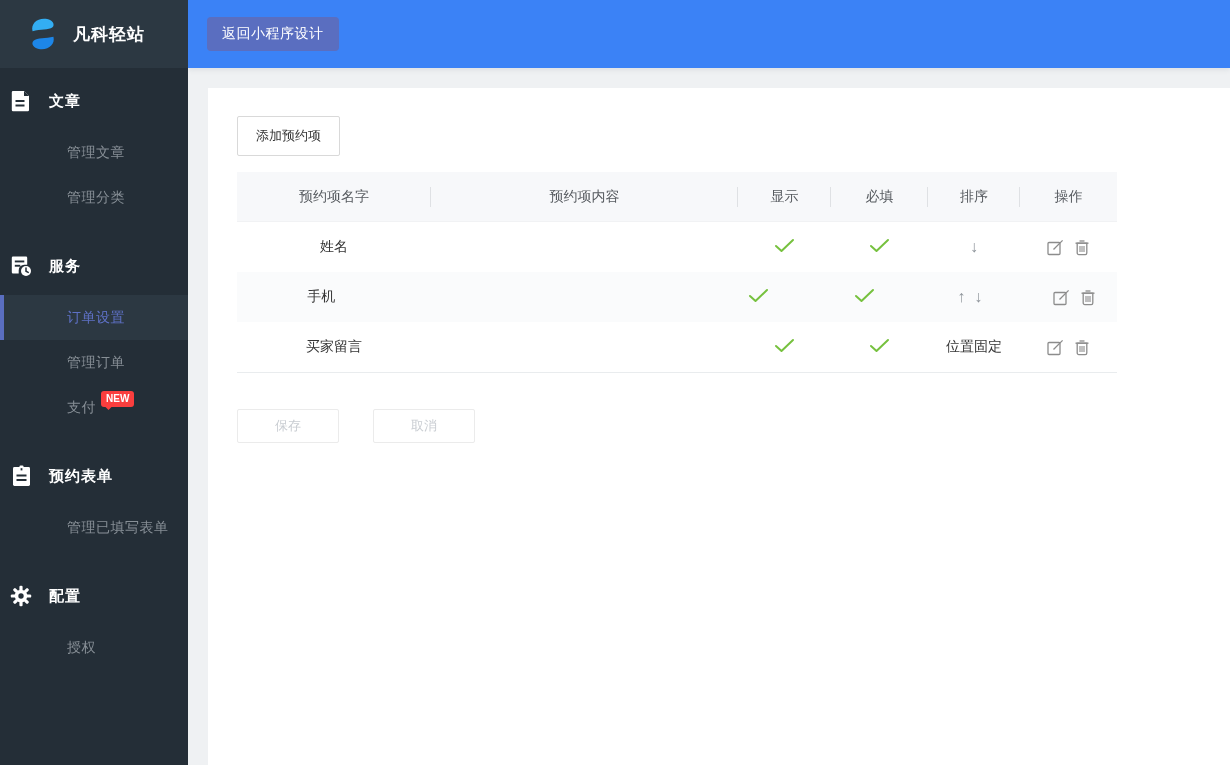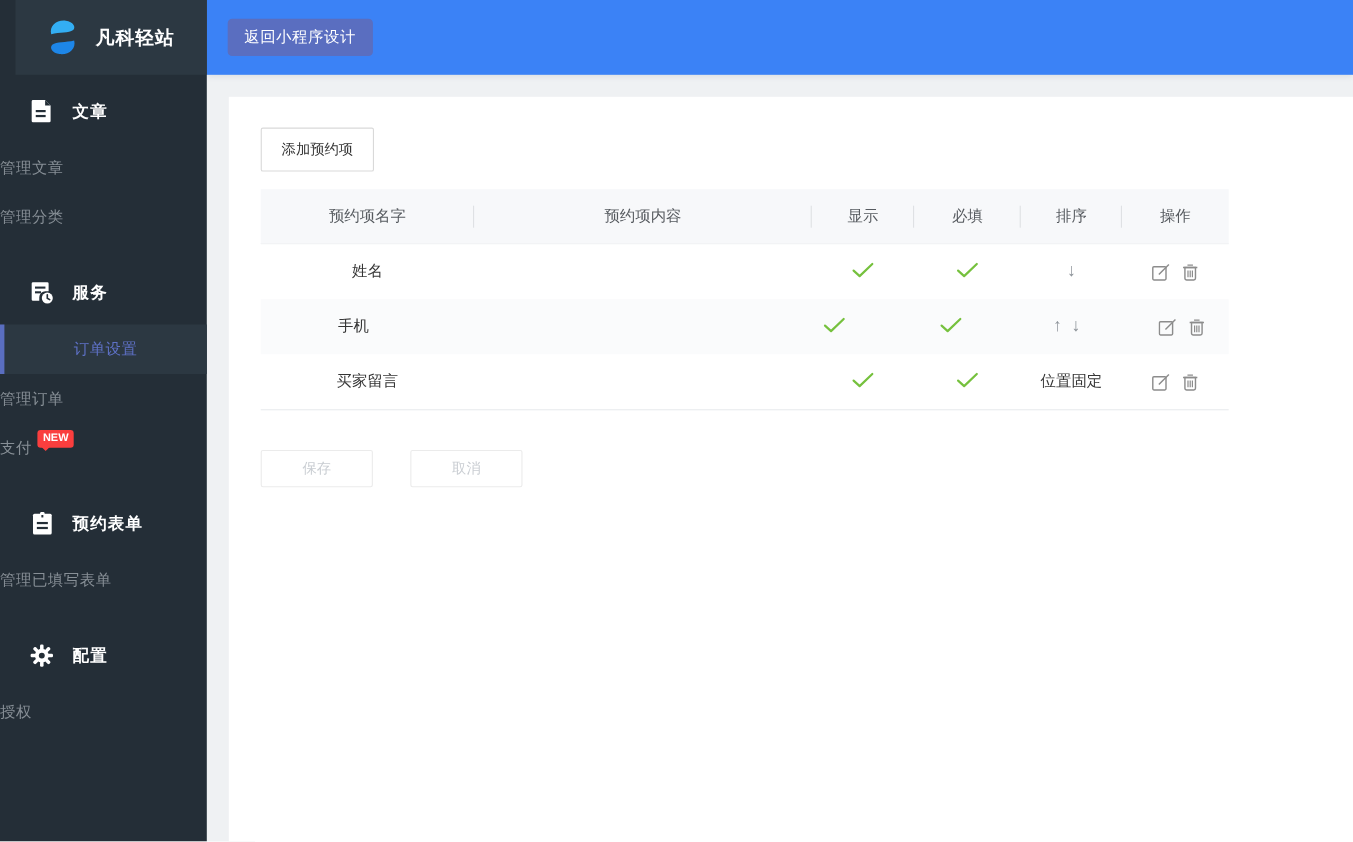--- a/index.html
+++ b/index.html
@@ -6,27 +6,27 @@
   html,body { width:1230px; height:765px; overflow:hidden; }
   body {
     position:relative;
     background:#eff1f3;
     font-family:"Liberation Sans","DejaVu Sans",sans-serif;
     color:#353535;
   }
 
   
   .sidebar { position:absolute; left:0; top:0; width:188px; height:765px; background:#242e37; z-index:3; }
-  .sidebar-header { height:68px; background:#2c3842; display:flex; align-items:center; padding-left:24px; gap:11px;margin-left:14px; }
+  .sidebar-header { height:68px; background:#2c3842; display:flex; align-items:center; padding-left:24px; gap:11px; }
   .app-title { color:#ffffff; font-size:17px; font-weight:bold; letter-spacing:1px; }
   .nav-section { padding-top:31px; }
   .nav-section.first { padding-top:18px; }
-  .section-title { display:flex; align-items:center; height:30px; margin-bottom:14px; padding-left:27px; gap:17px; color:#ffffff; font-size:15px; font-weight:bold; letter-spacing:1px; }
+  .section-title { display:flex; align-items:center; height:30px; margin-bottom:14px; padding-left:10px; gap:17px; color:#ffffff; font-size:15px; font-weight:bold; letter-spacing:1px; }
   .section-icon { width:22px; height:22px; display:flex; align-items:center; justify-content:center; }
-  .nav-item { height:45px; display:flex; align-items:center; font-size:14px; color:#878f96; cursor:pointer; letter-spacing:0.5px; }
+  .nav-item { height:45px; display:flex; align-items:center; padding-left:67px; font-size:14px; color:#878f96; cursor:pointer; letter-spacing:0.5px; }
   .nav-item.active { background:#2c3842; border-left:4px solid #5a6ec0; padding-left:63px; color:#5e71c6; }
   .new-badge { position:relative; margin-left:5px; margin-bottom:18px; background:#fa3e3e; color:#fff; font-size:10px; font-weight:bold; line-height:1; padding:3px 5px 3px; border-radius:3px; letter-spacing:0; }
   .new-badge::after { content:""; position:absolute; left:5px; bottom:-2px; width:5px; height:5px; background:#fa3e3e; transform:rotate(45deg); }
 
   
   .topbar { position:absolute; left:188px; top:0; right:0; height:68px; background:#3b82f6; box-shadow:0 2px 5px rgba(70,80,100,0.10); display:flex; align-items:center; padding-left:19px; z-index:2; }
   .back-btn { background:#5a6ec0; color:#ffffff; border:none; border-radius:4px; font-size:14px; height:34px; padding:0 15px; cursor:pointer; letter-spacing:0.5px; }
 
   
   .main-panel { position:absolute; left:208px; top:88px; right:0; bottom:0; background:#ffffff; padding:28px 0 0 29px; }

